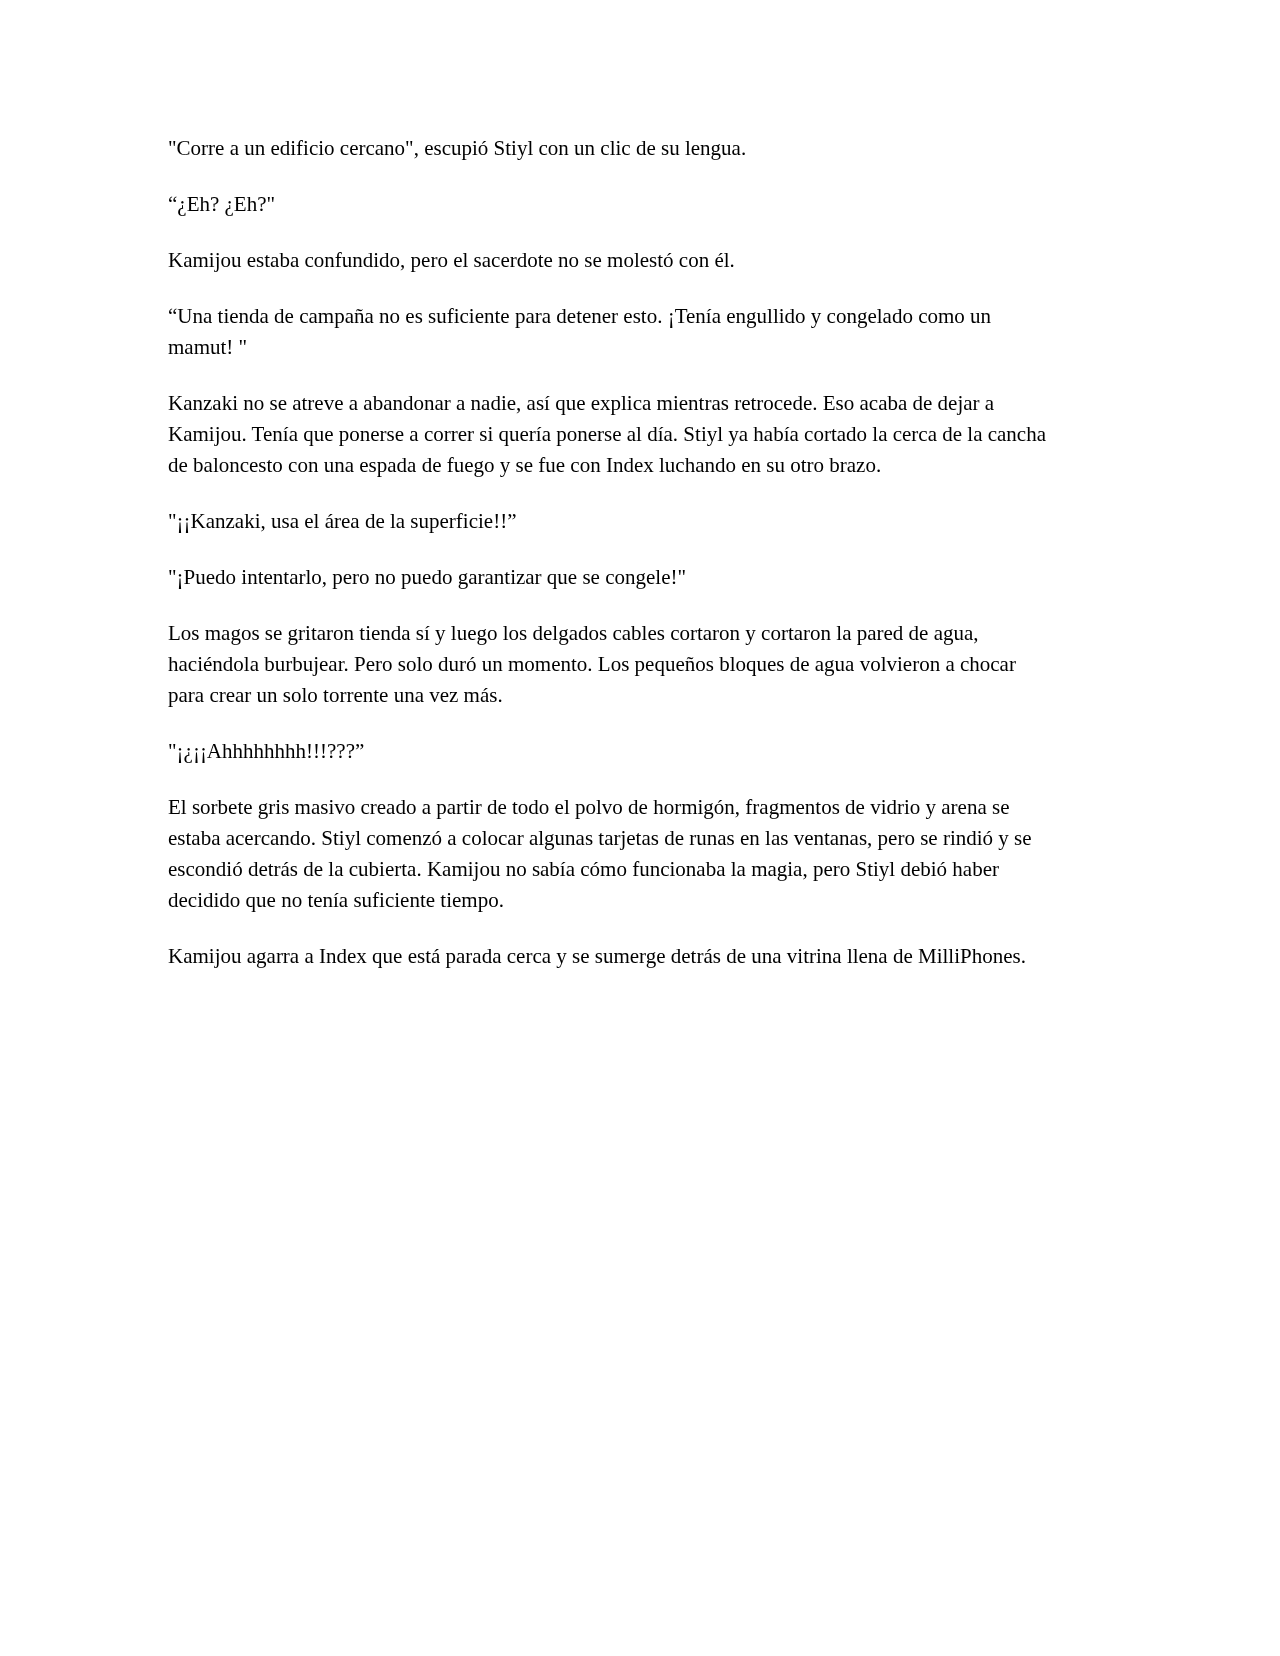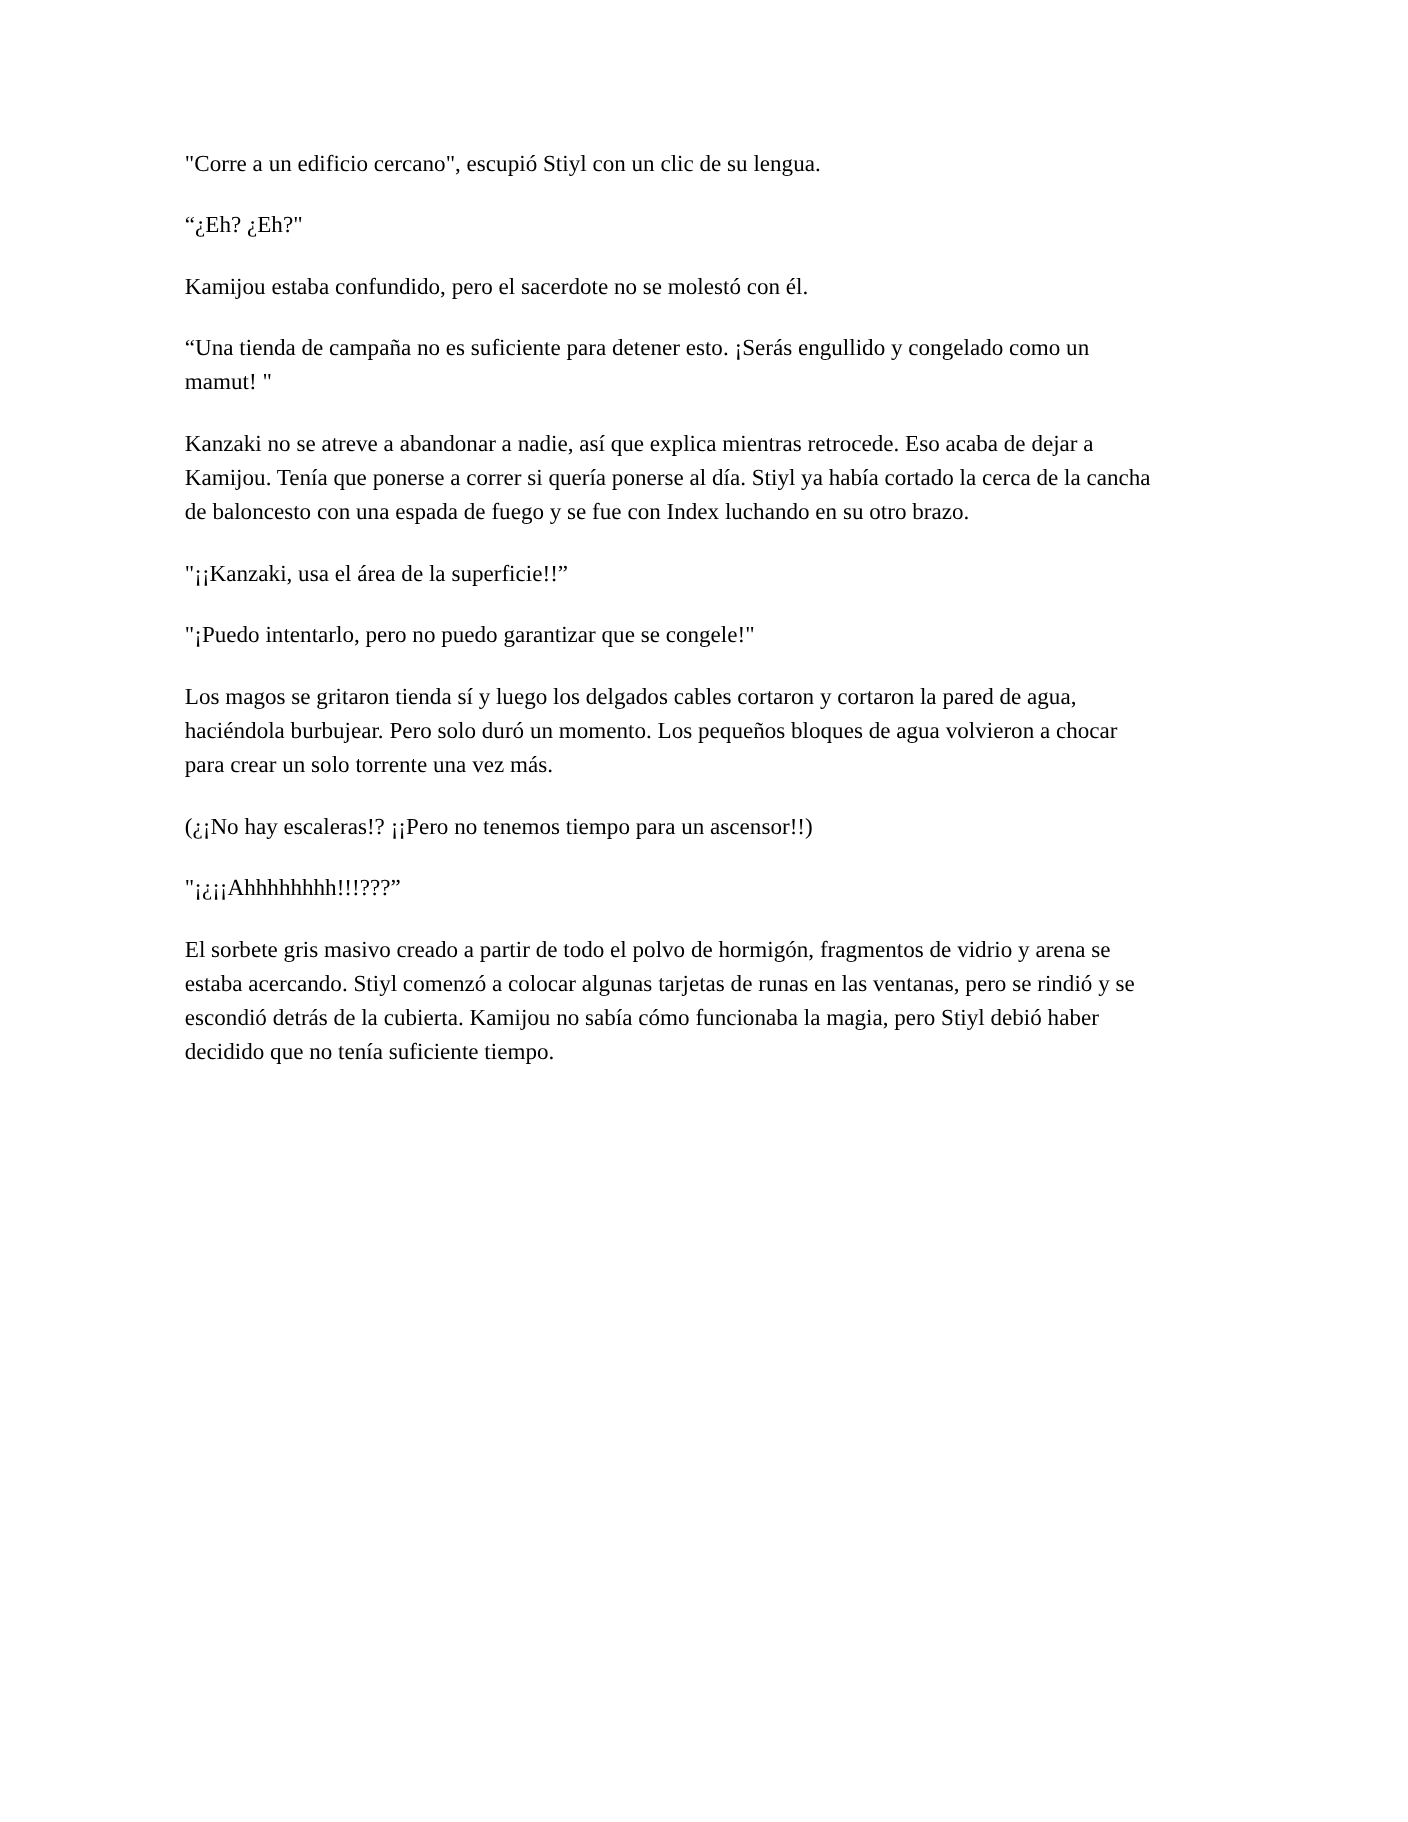--- a/index.html
+++ b/index.html
@@ -29,21 +29,21 @@
     white-space: normal;
   }
 </style>
 </head>
 <body>
 
 <div class="page">
   <p>"Corre a un edificio cercano", escupió Stiyl con un clic de su lengua.</p>
   <p>“¿Eh? ¿Eh?"</p>
   <p>Kamijou estaba confundido, pero el sacerdote no se molestó con él.</p>
-  <p>“Una tienda de campaña no es suficiente para detener esto. ¡Serás engullido y congelado como un mamut! "</p>
+  <p>“Una tienda de campaña no es suficiente para detener esto. ¡Tenía engullido y congelado como un mamut! "</p>
   <p>Kanzaki no se atreve a abandonar a nadie, así que explica mientras retrocede. Eso acaba de dejar a Kamijou. Tenía que ponerse a correr si quería ponerse al día. Stiyl ya había cortado la cerca de la cancha de baloncesto con una espada de fuego y se fue con Index luchando en su otro brazo.</p>
   <p>"¡¡Kanzaki, usa el área de la superficie!!”</p>
   <p>"¡Puedo intentarlo, pero no puedo garantizar que se congele!"</p>
   <p>Los magos se gritaron tienda sí y luego los delgados cables cortaron y cortaron la pared de agua, haciéndola burbujear. Pero solo duró un momento. Los pequeños bloques de agua volvieron a chocar para crear un solo torrente una vez más.</p>
-  <p>(¿¡No hay escaleras!? ¡¡Pero no tenemos tiempo para un ascensor!!)</p>
   <p>"¡¿¡¡Ahhhhhhhh!!!???”</p>
   <p>El sorbete gris masivo creado a partir de todo el polvo de hormigón, fragmentos de vidrio y arena se estaba acercando. Stiyl comenzó a colocar algunas tarjetas de runas en las ventanas, pero se rindió y se escondió detrás de la cubierta. Kamijou no sabía cómo funcionaba la magia, pero Stiyl debió haber decidido que no tenía suficiente tiempo.</p>
+  <p>Kamijou agarra a Index que está parada cerca y se sumerge detrás de una vitrina llena de MilliPhones.</p>
 </div>
 
 </body></html>

